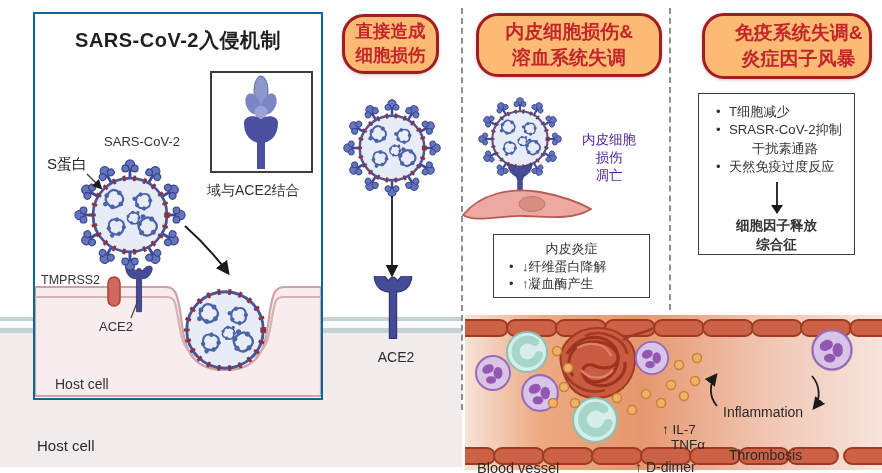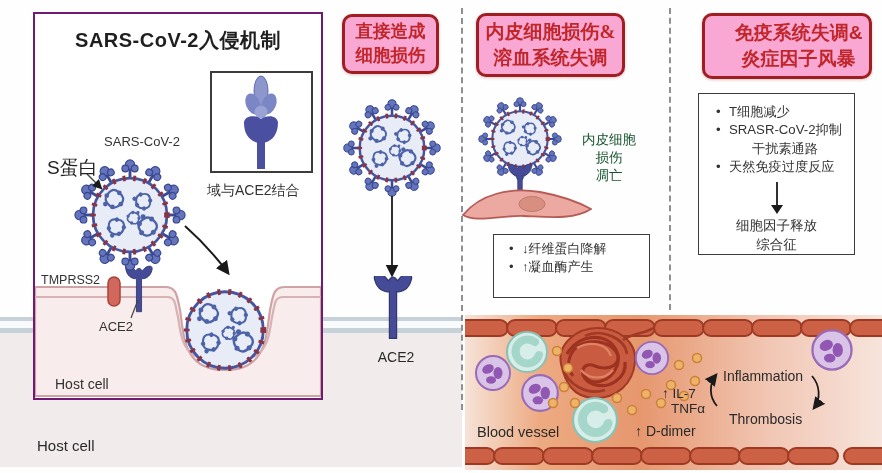--- a/index.html
+++ b/index.html
@@ -6,72 +6,72 @@
   .canvas{position:relative;width:882px;height:473px;background:#fefefe;overflow:hidden;
           font-family:"Liberation Sans",sans-serif;color:#2a2a2a;}
   .abs{position:absolute;}
 
   
   .membrane{left:0;top:317px;width:462px;height:16px;z-index:1;
     background:linear-gradient(to bottom,#c7d1d8 0,#c7d1d8 4.5px,#f8fafb 4.5px,#f8fafb 11px,#c7d1d8 11px,#c7d1d8 16px);}
   .host-strip{left:0;top:333px;width:462px;height:134px;background:#f1ebec;z-index:0;}
 
   
-  .panel{left:33px;top:12px;width:290px;height:388px;background:#fff;border:2px solid #701a75;z-index:2;box-sizing:border-box;}
+  .panel{left:33px;top:12px;width:290px;height:388px;background:#fff;border:2px solid #0369a1;z-index:2;box-sizing:border-box;}
   .panel-art{position:absolute;left:0;top:0;width:286px;height:384px;}
   .panel-title{position:absolute;left:0;top:13px;width:100%;text-align:center;font-size:20px;font-weight:600;color:#1f1f1f;letter-spacing:.5px;}
   .lbl{position:absolute;color:#333;}
   .lbl-sars{left:55px;top:120px;width:104px;text-align:center;font-size:13px;}
-  .lbl-sprotein{left:12px;top:141px;font-size:19px;color:#222;}
+  .lbl-sprotein{left:12px;top:141px;font-size:15px;color:#222;}
   .lbl-tmprss2{left:6px;top:259px;font-size:12.5px;}
   .lbl-ace2{left:64px;top:305px;font-size:13px;}
   .lbl-hostcell-in{left:20px;top:362px;font-size:14px;}
   .inset-caption{left:172px;top:167px;width:112px;font-size:14px;line-height:1.3;color:#333;}
   .outer-host{left:37px;top:437px;font-size:15px;color:#2a2a2a;z-index:2;}
 
   
   .divider{border-left:2px dashed #8f8f8f;width:0;z-index:1;}
   .d1{left:461px;top:8px;height:402px;}
   .d2{left:669px;top:8px;height:302px;}
 
   
-  .redbox{background:#f9a8d4;border:3px solid #a01e22;border-radius:10px;z-index:3;
+  .redbox{background:#fdba74;border:3px solid #a01e22;border-radius:22px;z-index:3;
     display:flex;flex-direction:column;align-items:center;justify-content:center;
     color:#c1262b;font-weight:bold;text-align:center;line-height:1.35;box-sizing:border-box;
     box-shadow:0 1px 3px rgba(120,20,20,.25);}
   .rb1{left:342px;top:14px;width:97px;height:60px;font-size:17.5px;}
-  .rb2{left:476px;top:13px;width:149px;height:64px;font-size:19px;font-family:Liberation Serif, serif;}
+  .rb2{left:476px;top:13px;width:186px;height:64px;font-size:19px;}
   .rb3{left:702px;top:13px;width:170px;height:66px;font-size:19px;padding-left:23px;}
 
   
   .infobox{background:#fff;border:1.5px solid #3c3c3c;box-sizing:border-box;color:#333;z-index:3;}
   .ib-endo{left:493px;top:234px;width:157px;height:64px;padding:5px 6px;font-size:13px;line-height:1.35;}
   .ib-endo .ttl{text-align:center;}
   .ib-immune{left:698px;top:93px;width:157px;height:162px;padding:9px 8px 6px 8px;font-size:13.2px;line-height:1.4;}
   .bullet-line{position:relative;padding-left:22px;}
   .bullet-line::before{content:"\2022";position:absolute;left:9px;}
   .wrap-line{padding-left:6px;margin-left:39px;}
-  .result{text-align:center;font-size:13.5px;line-height:1.4;}
+  .result{text-align:center;font-size:13.5px;line-height:1.4;font-weight:bold;}
   .arrow-wrap{display:flex;justify-content:center;margin:5px 0 3px 0;}
 
   
   .svg-abs{position:absolute;z-index:2;}
 
   
   .vessel{left:465px;top:315px;width:417px;height:155px;z-index:1;}
   .vessel-art{position:absolute;left:0;top:0;width:417px;height:155px;}
-  .v-lbl{position:absolute;color:#2a2a2a;z-index:2;}
+  .v-lbl{position:absolute;color:#2a2a2a;z-index:2;margin-top:36px;}
   .v-bloodvessel{left:12px;top:109px;font-size:14.5px;}
   .v-ddimer{left:170px;top:108px;font-size:14px;}
   .v-il6{left:197px;top:71px;font-size:13.5px;}
   .v-tnfa{left:206px;top:86px;font-size:13.5px;}
   .v-inflam{left:258px;top:53px;font-size:14px;}
   .v-thromb{left:264px;top:96px;font-size:14px;}
 
-  .cap-endo{left:570px;top:131px;width:78px;text-align:center;font-size:13.5px;line-height:1.35;color:#14532d;z-index:2;}
+  .cap-endo{left:570px;top:131px;width:78px;text-align:center;font-size:13.5px;line-height:1.35;color:#4c1d95;z-index:2;}
   .ace2-mid{left:366px;top:349px;width:60px;text-align:center;font-size:14px;color:#2a2a2a;z-index:3;}
 </style>
 </head>
 <body>
 
 <svg width="0" height="0" style="position:absolute" aria-hidden="true">
   <defs>
     <marker id="ah" viewBox="0 0 10 10" refX="8" refY="5" markerWidth="7" markerHeight="7" orient="auto-start-reverse">
       <path d="M0,0 L10,5 L0,10 Z" fill="#1a1a1a"></path>
     </marker>
@@ -213,20 +213,21 @@
   <svg class="svg-abs" style="left:462px;top:186px" width="130" height="42" viewBox="0 0 130 42">
     <path d="M1,29 C18,8 48,1 78,6 C100,10 118,17 129,23 C112,34 86,31 62,30 C40,29 14,37 1,29 Z" fill="#eba9a2" stroke="#b65b55" stroke-width="1.8"></path>
     <ellipse cx="70" cy="18" rx="13" ry="7.5" fill="#d98f80" stroke="#c07a6e" stroke-width="1"></ellipse>
   </svg>
   <div class="abs cap-endo">
     <div>内皮细胞</div>
     <div>损伤</div>
     <div>凋亡</div>
   </div>
   <div class="abs infobox ib-endo">
+    <div class="ttl">内皮炎症</div>
     <div class="bullet-line">↓纤维蛋白降解</div>
     <div class="bullet-line">↑凝血酶产生</div>
   </div>
 
   <div class="abs redbox rb3">
     <div>免疫系统失调&amp;</div>
     <div>炎症因子风暴</div>
   </div>
   <div class="abs infobox ib-immune">
     <div class="bullet-line">T细胞减少</div>

